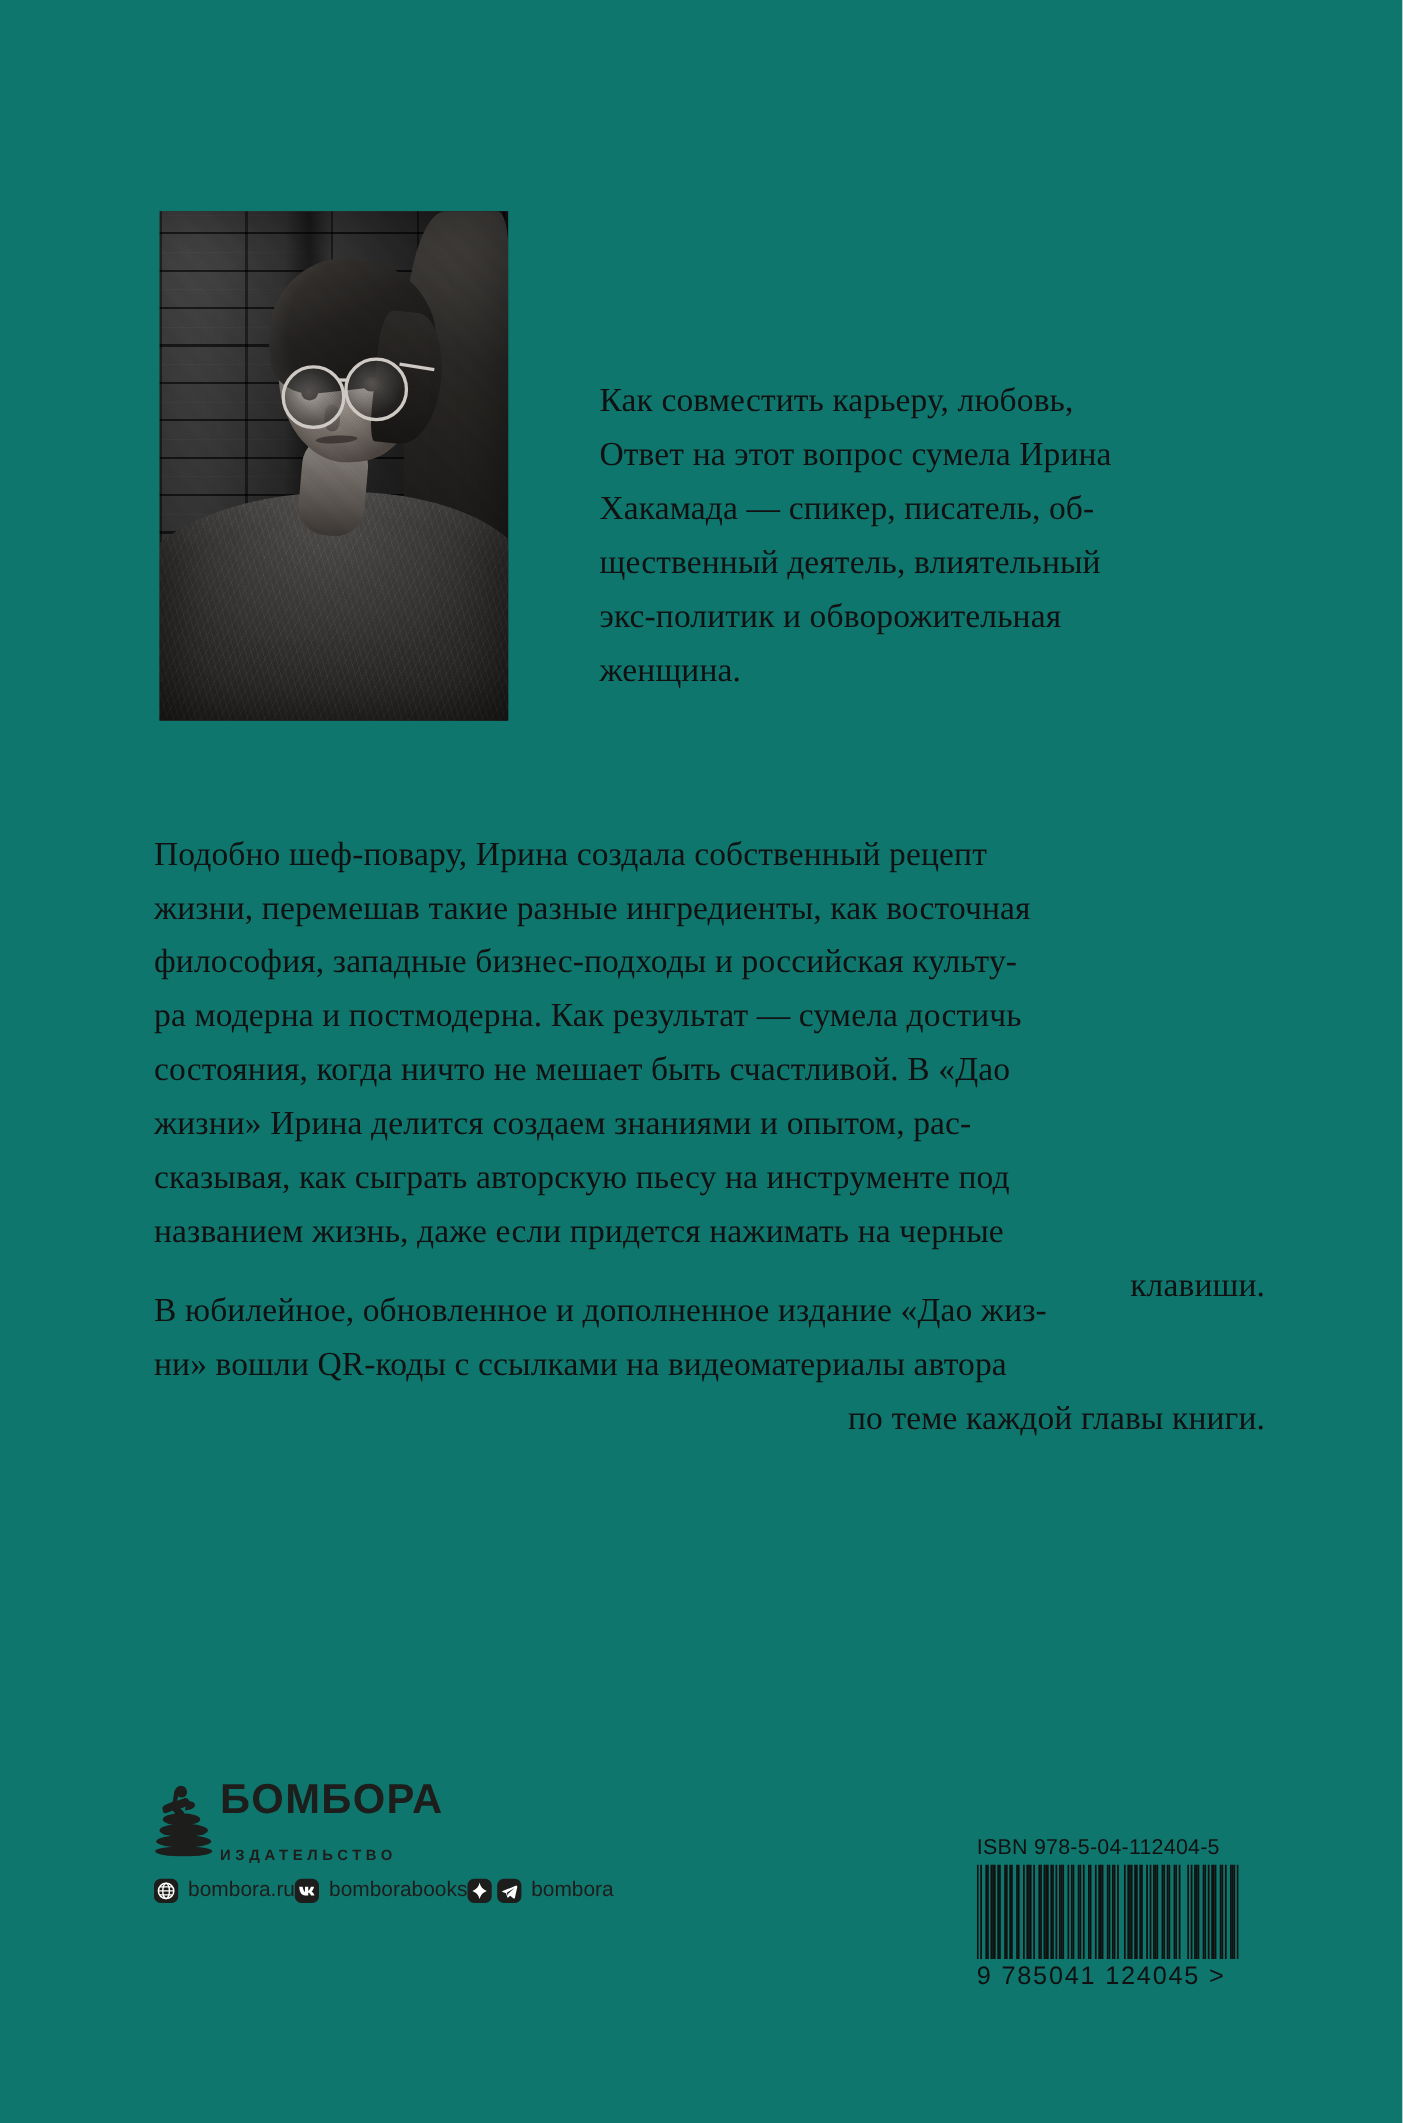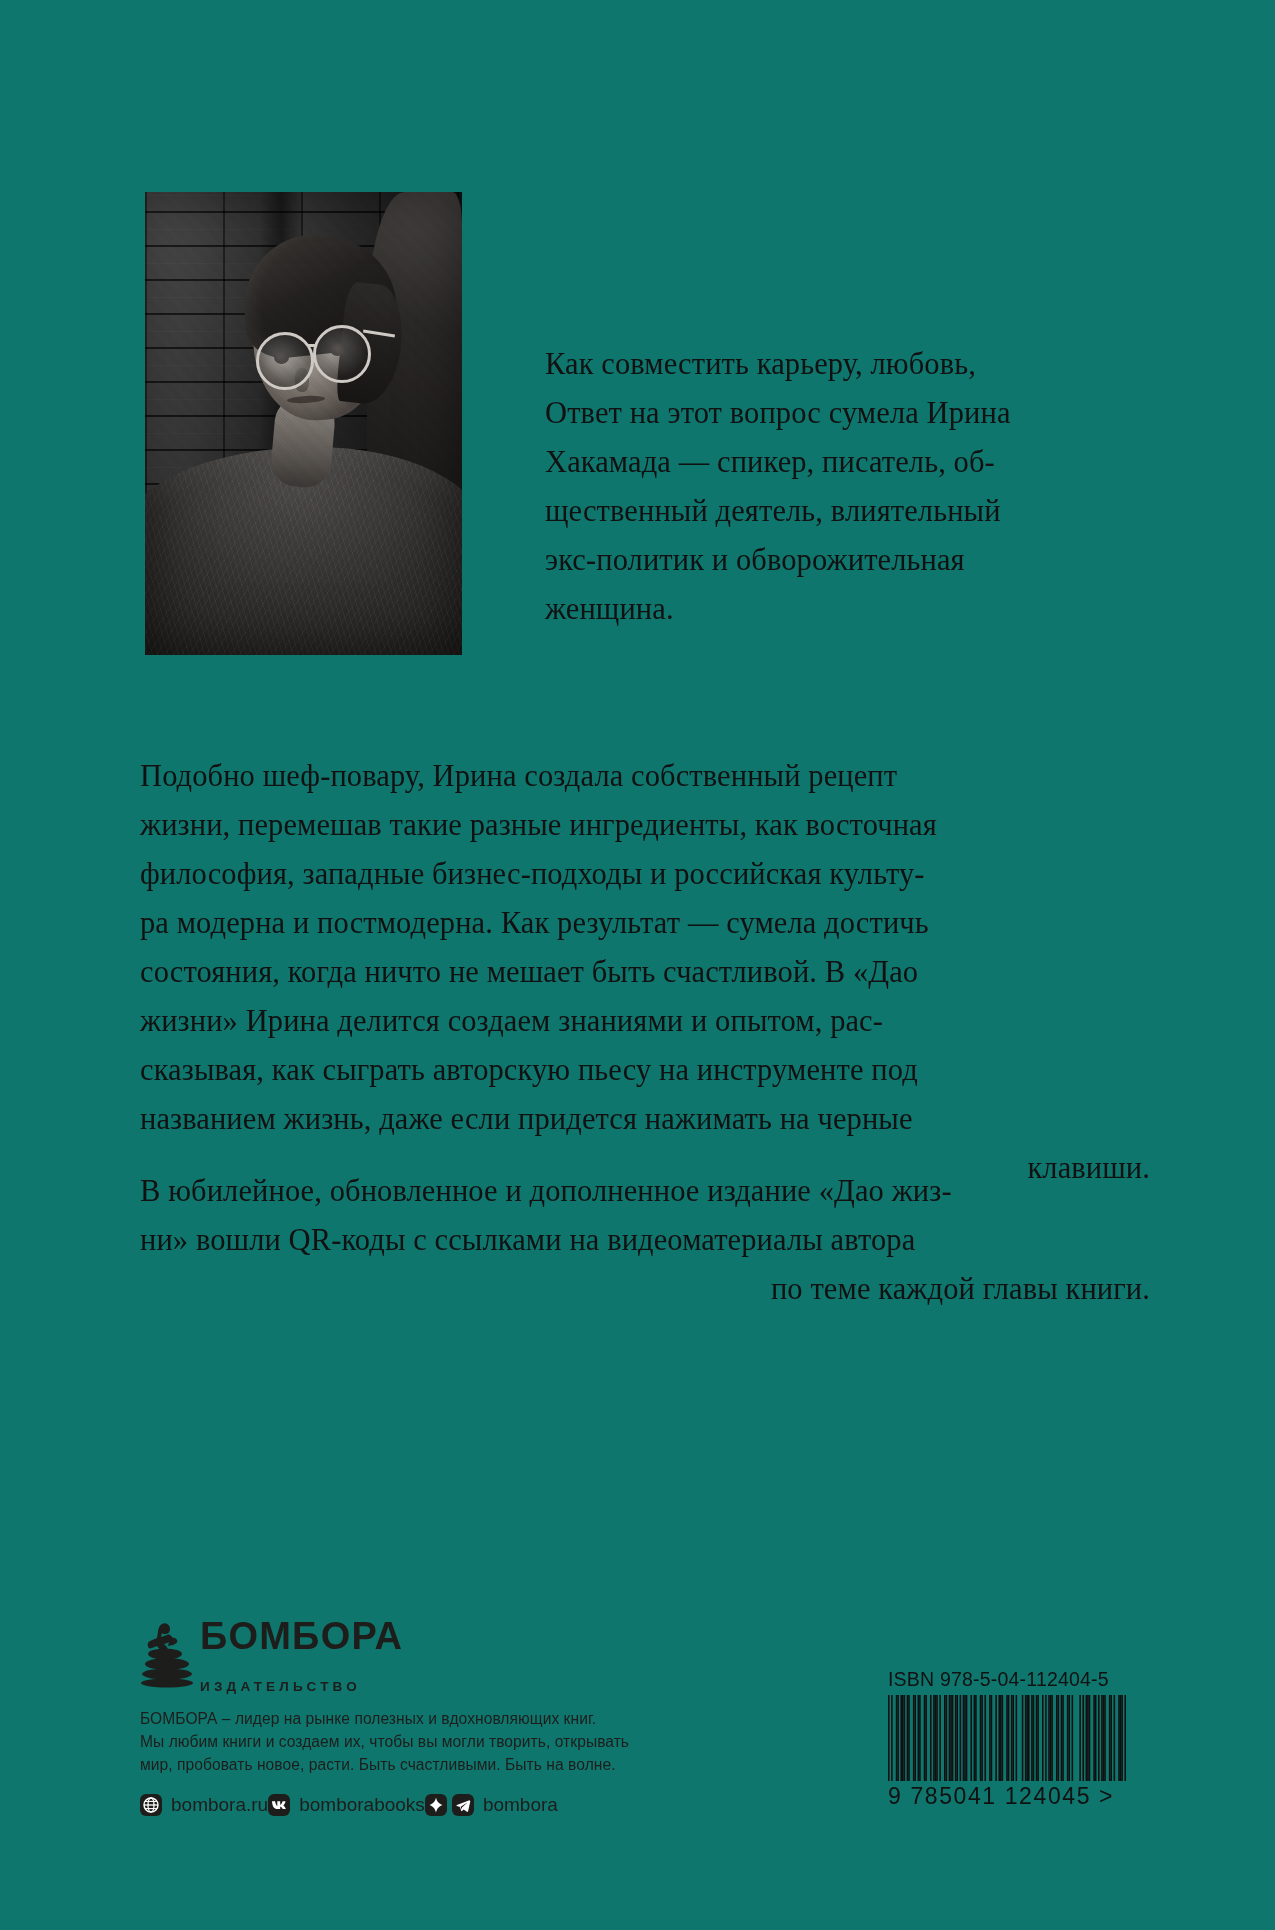--- a/index.html
+++ b/index.html
@@ -327,25 +327,20 @@
             <ellipse cx="27" cy="61" rx="26" ry="4.6"></ellipse>
           </g>
         </svg>
       </div>
       <div id="logo-words">
         <div id="logo-name">БОМБОРА</div>
         <div id="logo-sub">ИЗДАТЕЛЬСТВО</div>
       </div>
     </div>
 
-    <div id="pub-blurb">
-      <div>БОМБОРА – лидер на рынке полезных и вдохновляющих книг.</div>
-      <div>Мы любим книги и создаем их, чтобы вы могли творить, открывать</div>
-      <div>мир, пробовать новое, расти. Быть счастливыми. Быть на волне.</div>
-    </div>
 
     <div id="social-row">
 
       <div class="social-item">
         <span class="social-icons">
           <span class="sico">
             <svg width="22" height="22" viewBox="0 0 22 22">
               <circle cx="11" cy="11" r="7" fill="none" stroke="#fff" stroke-width="1.4"></circle>
               <ellipse cx="11" cy="11" rx="3" ry="7" fill="none" stroke="#fff" stroke-width="1.3"></ellipse>
               <line x1="4" y1="11" x2="18" y2="11" stroke="#fff" stroke-width="1.3"></line>

